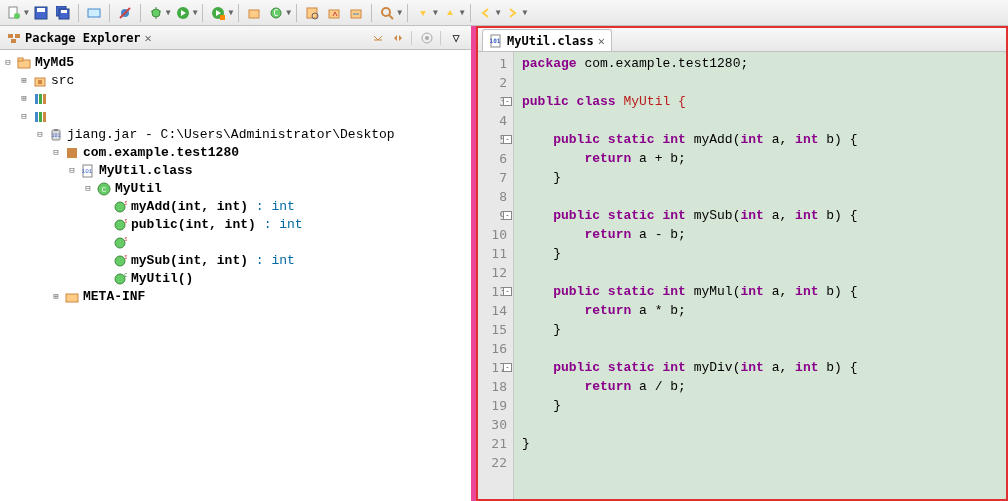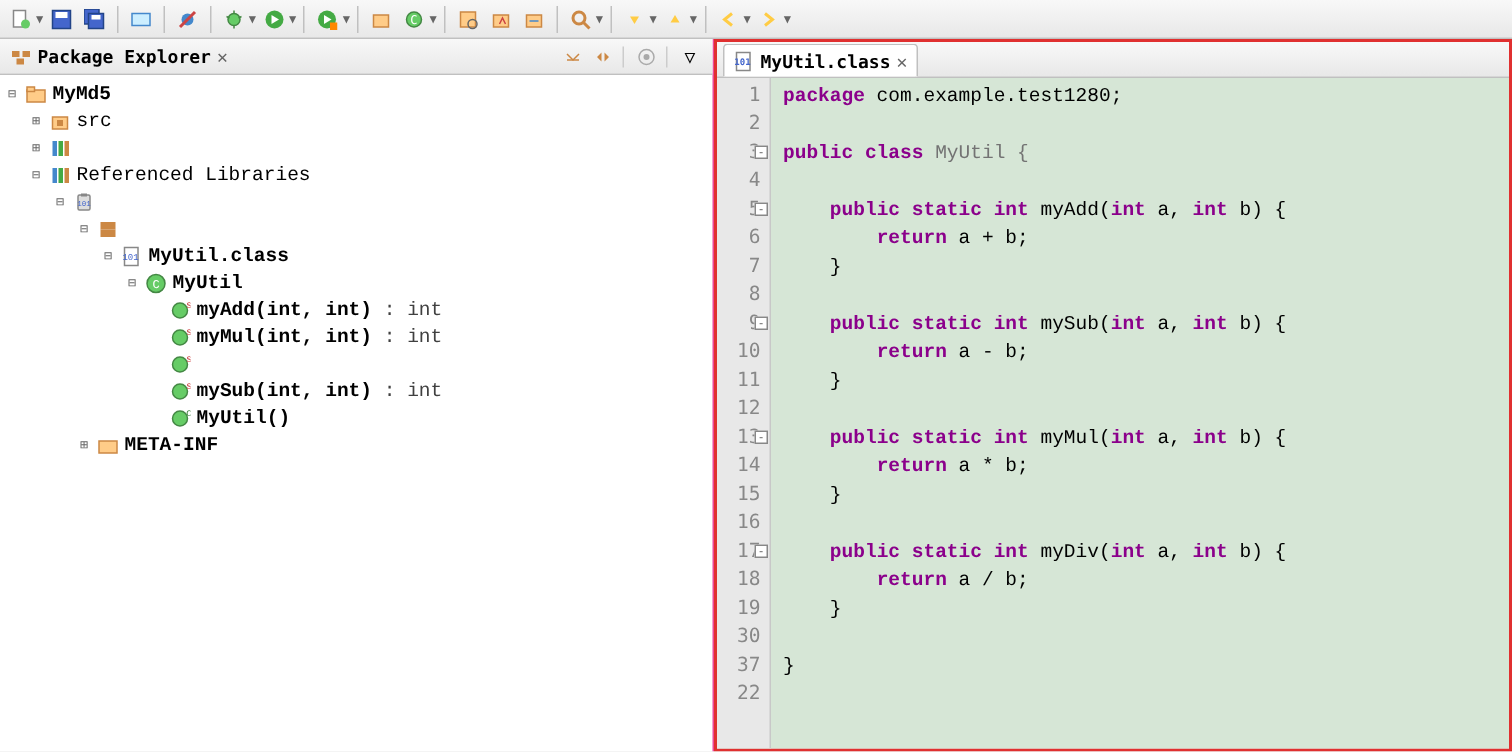--- a/index.html
+++ b/index.html
@@ -2,43 +2,43 @@
 <html><head>
 <meta charset="utf-8">
 <style>
 * { box-sizing: border-box; margin: 0; padding: 0; }
 body { font-family: "Microsoft YaHei", "SimSun", Consolas, monospace; font-size: 12px; background: #f0f0f0; width: 1008px; height: 501px; overflow: hidden; }
 .toolbar { height: 26px; background: linear-gradient(#f8f8f8, #e8e8e8); border-bottom: 1px solid #c0c0c0; display: flex; align-items: center; padding: 0 4px; gap: 2px; }
 .tb-btn { width: 20px; height: 20px; display: flex; align-items: center; justify-content: center; cursor: pointer; border-radius: 2px; }
 .tb-sep { width: 1px; height: 18px; background: #c0c0c0; margin: 0 3px; }
 .dd { font-size: 8px; color: #666; margin-left: -2px; }
 .main { display: flex; height: 475px; }
-.left-panel { width: 476px; background: #fff; border-right: 1px solid #ec4899; display: flex; flex-direction: column; }
+.left-panel { width: 476px; background: #fff; border-right: 5px solid #ec4899; display: flex; flex-direction: column; }
 .panel-header { height: 24px; background: linear-gradient(#f8f8f8, #e8e8e8); border-bottom: 1px solid #c0c0c0; display: flex; align-items: center; padding: 0 6px; font-size: 12px; }
 .panel-header .title { font-weight: bold; font-family: Consolas, monospace; }
 .panel-header .spacer { flex: 1; }
 .panel-header .ph-btn { width: 18px; height: 18px; display: flex; align-items: center; justify-content: center; cursor: pointer; margin-left: 2px; }
 .tree { padding: 4px 2px; font-family: Consolas, "Courier New", monospace; font-size: 13px; line-height: 18px; }
 .tree-row { display: flex; align-items: center; height: 18px; white-space: nowrap; cursor: pointer; }
 .twisty { width: 12px; height: 12px; display: inline-flex; align-items: center; justify-content: center; font-size: 9px; color: #666; margin-right: 2px; }
 .indent { display: inline-block; }
 .tree-icon { width: 16px; height: 16px; display: inline-flex; align-items: center; justify-content: center; margin-right: 3px; font-size: 11px; }
 .tree-label { color: #000; }
-.tree-label .ret { color: #404040; }
+.tree-label .ret { color: #0369a1; }
 .right-panel { flex: 1; display: flex; flex-direction: column; border: 2px solid #e03030; }
 .editor-tabs { height: 24px; background: linear-gradient(#f8f8f8, #e8e8e8); border-bottom: 1px solid #c0c0c0; display: flex; align-items: flex-end; padding-left: 4px; }
 .editor-tab { height: 22px; background: #fff; border: 1px solid #c0c0c0; border-bottom: none; border-radius: 3px 3px 0 0; display: flex; align-items: center; padding: 0 6px; font-family: Consolas, monospace; font-size: 12px; font-weight: bold; gap: 4px; }
 .editor { flex: 1; display: flex; background: #d6e6d6; overflow: hidden; }
 .gutter { width: 36px; background: #e8e8e8; border-right: 1px solid #c8c8c8; text-align: right; padding: 2px 6px 2px 2px; font-family: Consolas, monospace; font-size: 13px; color: #888; line-height: 19px; }
 .gutter .ln { height: 19px; position: relative; }
 .fold-mark { position: absolute; right: -5px; top: 5px; width: 9px; height: 9px; border: 1px solid #888; background: #fff; font-size: 8px; line-height: 7px; text-align: center; color: #666; }
 .code { flex: 1; padding: 2px 8px; font-family: Consolas, "Courier New", monospace; font-size: 13px; line-height: 19px; white-space: pre; color: #000; }
 .code .kw { color: #8b008b; font-weight: bold; }
 .code .pkg { color: #000; }
-.code .cls { color: #737373; }
+.code .cls { color: #b91c1c; }
 .code .mth { color: #000; }
 svg { display: block; }
 </style>
 </head>
 <body>
 
 <div class="toolbar">
   <div class="tb-btn">
       <svg width="14" height="14">
         <rect x="2" y="1" width="8" height="11" fill="#fff" stroke="#888"></rect>
@@ -239,44 +239,45 @@
         <div class="tree-row">
           <span class="indent" style="width:16px"></span>
           <span class="twisty">⊟</span>
           <span class="tree-icon">
             <svg width="14" height="14">
               <rect x="2" y="2" width="3" height="10" fill="#48c"></rect>
               <rect x="6" y="2" width="3" height="10" fill="#4a4"></rect>
               <rect x="10" y="2" width="3" height="10" fill="#c84"></rect>
             </svg>
           </span>
-          <span class="tree-label">Referenced Libraries</span>
         </div>
         <div class="tree-row">
           <span class="indent" style="width:32px"></span>
           <span class="twisty">⊟</span>
           <span class="tree-icon">
             <svg width="14" height="14">
               <rect x="3" y="2" width="8" height="10" fill="#ddd" stroke="#888" rx="1"></rect>
               <rect x="5" y="1" width="4" height="2" fill="#888"></rect>
               <text x="7" y="9" font-size="5" text-anchor="middle" fill="#46c">101</text>
             </svg>
           </span>
+          <span class="tree-label">jiang.jar<span class="gray"> - C:\Users\Administrator\Desktop</span></span>
         </div>
         <div class="tree-row">
           <span class="indent" style="width:48px"></span>
           <span class="twisty">⊟</span>
           <span class="tree-icon">
             <svg width="14" height="14">
               <rect x="2" y="2" width="5" height="5" fill="#c84"></rect>
               <rect x="7" y="2" width="5" height="5" fill="#c84"></rect>
               <rect x="2" y="7" width="5" height="5" fill="#c84"></rect>
               <rect x="7" y="7" width="5" height="5" fill="#c84"></rect>
             </svg>
           </span>
+          <span class="tree-label"><b>com.example.test1280</b></span>
         </div>
         <div class="tree-row">
           <span class="indent" style="width:64px"></span>
           <span class="twisty">⊟</span>
           <span class="tree-icon">
             <svg width="14" height="14">
               <rect x="2" y="1" width="9" height="12" fill="#fff" stroke="#888"></rect>
               <text x="6" y="9" font-size="6" text-anchor="middle" fill="#46c">101</text>
             </svg>
           </span>
@@ -306,21 +307,21 @@
         </div>
         <div class="tree-row">
           <span class="indent" style="width:96px"></span>
           <span class="twisty"></span>
           <span class="tree-icon">
             <svg width="14" height="14">
               <circle cx="7" cy="7" r="5" fill="#6c6" stroke="#484"></circle>
               <text x="11" y="5" font-size="7" fill="#c44">s</text>
             </svg>
           </span>
-          <span class="tree-label"><b>myMul(int, int)</b> <span class="ret">: int</span></span>
+          <span class="tree-label"><b>public(int, int)</b> <span class="ret">: int</span></span>
         </div>
         <div class="tree-row">
           <span class="indent" style="width:96px"></span>
           <span class="twisty"></span>
           <span class="tree-icon">
             <svg width="14" height="14">
               <circle cx="7" cy="7" r="5" fill="#6c6" stroke="#484"></circle>
               <text x="11" y="5" font-size="7" fill="#c44">s</text>
             </svg>
           </span>
@@ -388,19 +389,19 @@
           <div class="ln">11</div>
           <div class="ln">12</div>
           <div class="ln">13<div class="fold-mark">-</div></div>
           <div class="ln">14</div>
           <div class="ln">15</div>
           <div class="ln">16</div>
           <div class="ln">17<div class="fold-mark">-</div></div>
           <div class="ln">18</div>
           <div class="ln">19</div>
           <div class="ln">30</div>
-          <div class="ln">37</div>
+          <div class="ln">21</div>
           <div class="ln">22</div>
         </div>
       <div class="code" id="code"><div style="height: 19px;"><span class="kw">package</span><span class="pkg"> com.example.test1280;</span></div><div style="height: 19px;"></div><div style="height: 19px;"><span class="kw">public class</span><span class="cls"> MyUtil {</span></div><div style="height: 19px;"></div><div style="height: 19px;">    <span class="kw">public static int</span><span class="mth"> myAdd(</span><span class="kw">int</span> a, <span class="kw">int</span> b) {</div><div style="height: 19px;">        <span class="kw">return</span> a + b;</div><div style="height: 19px;">    }</div><div style="height: 19px;"></div><div style="height: 19px;">    <span class="kw">public static int</span><span class="mth"> mySub(</span><span class="kw">int</span> a, <span class="kw">int</span> b) {</div><div style="height: 19px;">        <span class="kw">return</span> a - b;</div><div style="height: 19px;">    }</div><div style="height: 19px;"></div><div style="height: 19px;">    <span class="kw">public static int</span><span class="mth"> myMul(</span><span class="kw">int</span> a, <span class="kw">int</span> b) {</div><div style="height: 19px;">        <span class="kw">return</span> a * b;</div><div style="height: 19px;">    }</div><div style="height: 19px;"></div><div style="height: 19px;">    <span class="kw">public static int</span><span class="mth"> myDiv(</span><span class="kw">int</span> a, <span class="kw">int</span> b) {</div><div style="height: 19px;">        <span class="kw">return</span> a / b;</div><div style="height: 19px;">    }</div><div style="height: 19px;"></div><div style="height: 19px;">}</div><div style="height: 19px;"></div></div>
     </div>
   </div>
 </div>
 
 </body></html>

